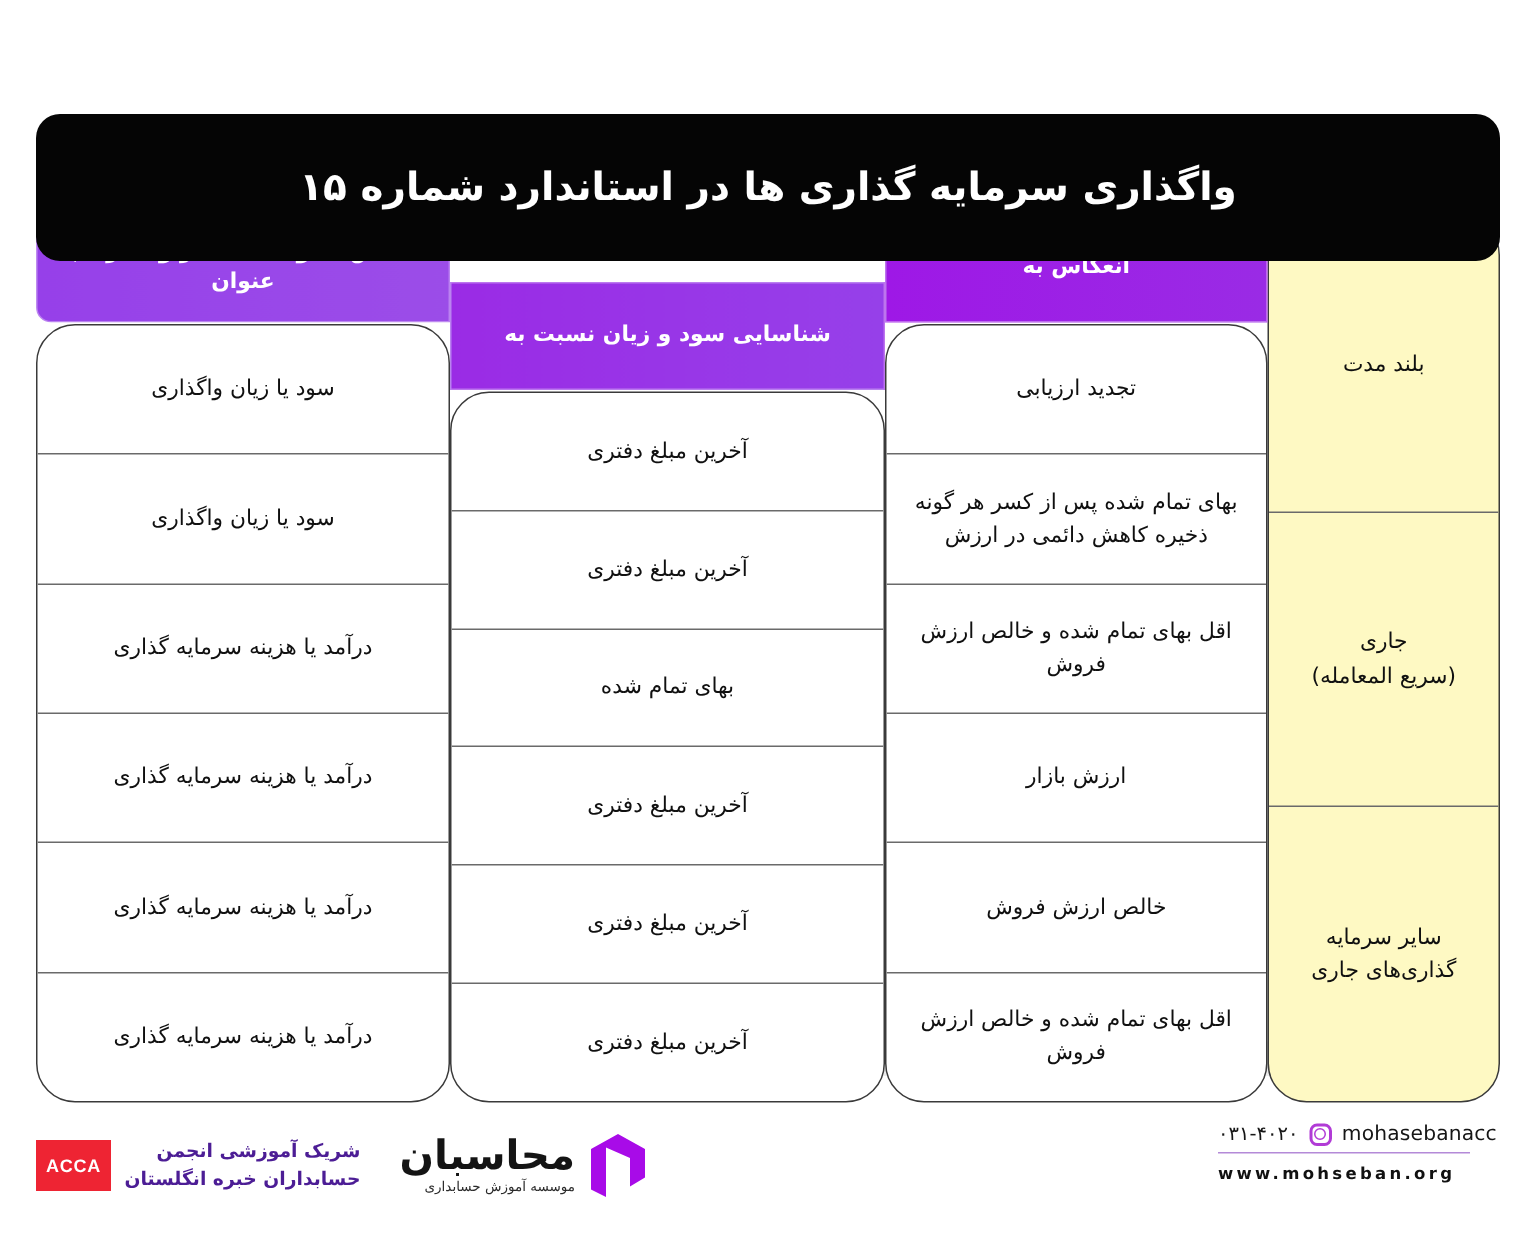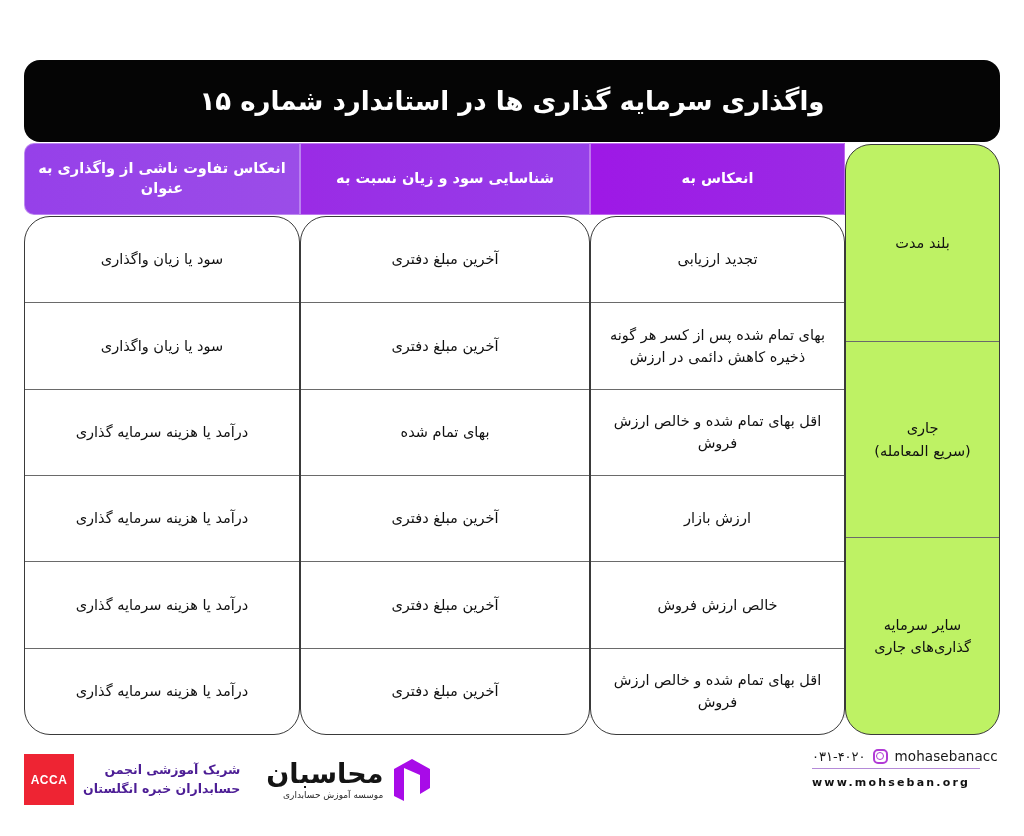--- a/index.html
+++ b/index.html
@@ -86,23 +86,23 @@
 
   .wm-mark-sm {
     width: 30px;
     height: 34px;
   }
 
   
   .title-bar {
     position: absolute;
     left: 24px;
-    top: 60px;
+    top: 76px;
     width: 976px;
-    height: 82px;
+    height: 98px;
     background: #050505;
     border-radius: 16px;
     display: flex;
     align-items: center;
     justify-content: center;
     z-index: 3;
   }
 
   .title-text {
     color: #ffffff;
@@ -123,21 +123,21 @@
     z-index: 2;
   }
 
   .col {
     display: flex;
     flex-direction: column;
   }
 
   .col-type    { width: 155px; }
   .col-reflect { width: 255px; }
-  .col-recog   { width: 290px; }
+  .col-recog   { width: 290px; margin-top: 45px; }
   .col-diff    { width: 276px; }
 
   .col-head {
     height: 72px;
     display: flex;
     align-items: center;
     justify-content: center;
     text-align: center;
     color: #ffffff;
     font-size: 14.5px;
@@ -154,21 +154,21 @@
     flex: 1;
     display: flex;
     flex-direction: column;
     border: 1px solid #3a3a3a;
     border-radius: 26px;
     overflow: hidden;
     background: #ffffff;
     margin-top: 1px;
   }
 
-  .col-body.shaded { background: #bef264; }
+  .col-body.shaded { background: #fef9c3; }
 
   .cell {
     display: flex;
     align-items: center;
     justify-content: center;
     text-align: center;
     font-size: 14.5px;
     color: #101010;
     line-height: 1.55;
     padding: 4px 14px;
@@ -272,21 +272,21 @@
   .brand-mark { width: 42px; height: 46px; }
 
   .acca-block {
     display: flex;
     align-items: center;
     gap: 9px;
   }
 
   .acca-badge {
     width: 50px;
-    height: 51px;
+    height: 34px;
     background: #ee2433;
     color: #ffffff;
     font-size: 12px;
     font-weight: bold;
     display: flex;
     align-items: center;
     justify-content: center;
     letter-spacing: 0.5px;
     font-family: "Liberation Sans", sans-serif;
   }

